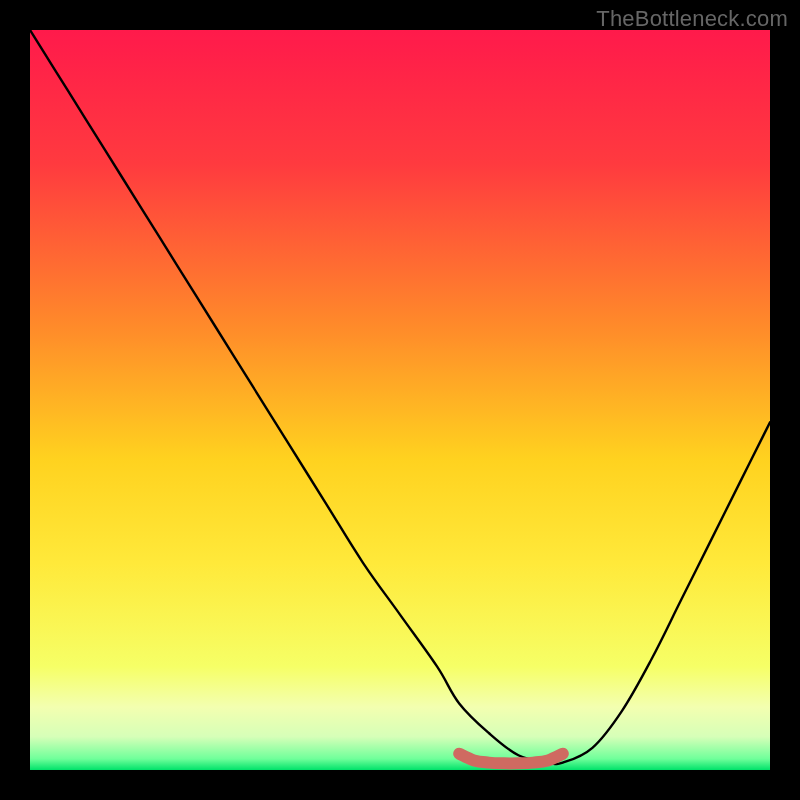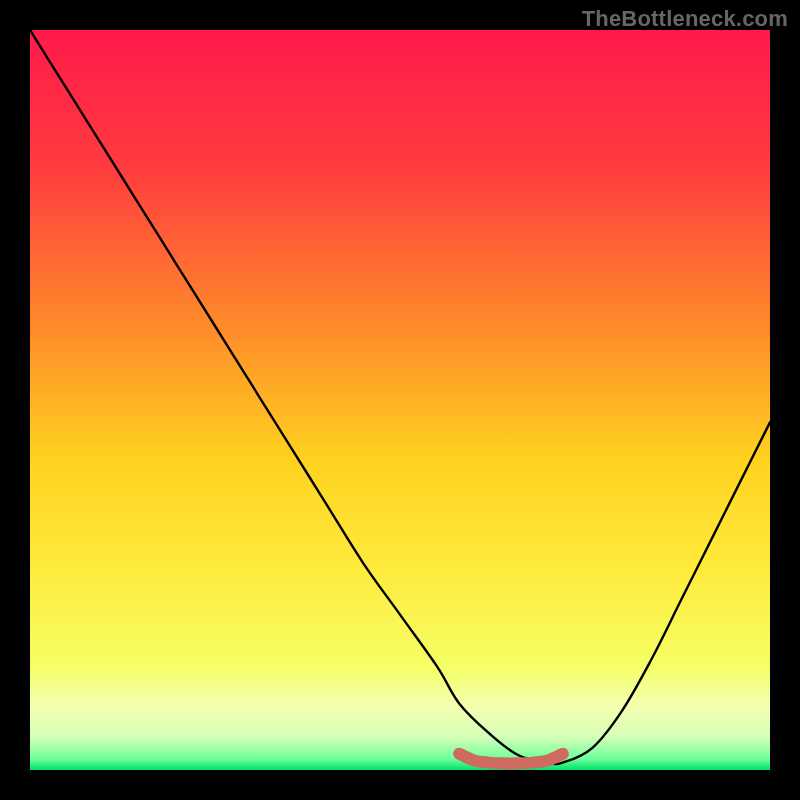--- a/index.html
+++ b/index.html
@@ -23,21 +23,21 @@
     width: 740px;
     height: 740px;
     overflow: hidden;
   }
   .watermark {
     position: absolute;
     top: 6px;
     right: 12px;
     color: #666;
     font-size: 22px;
-    font-weight: 700;
+    font-weight: 400;
     letter-spacing: 0.2px;
     z-index: 10;
   }
   svg { display: block; }
 </style>
 </head>
 <body>
 
 <div class="frame">
 

